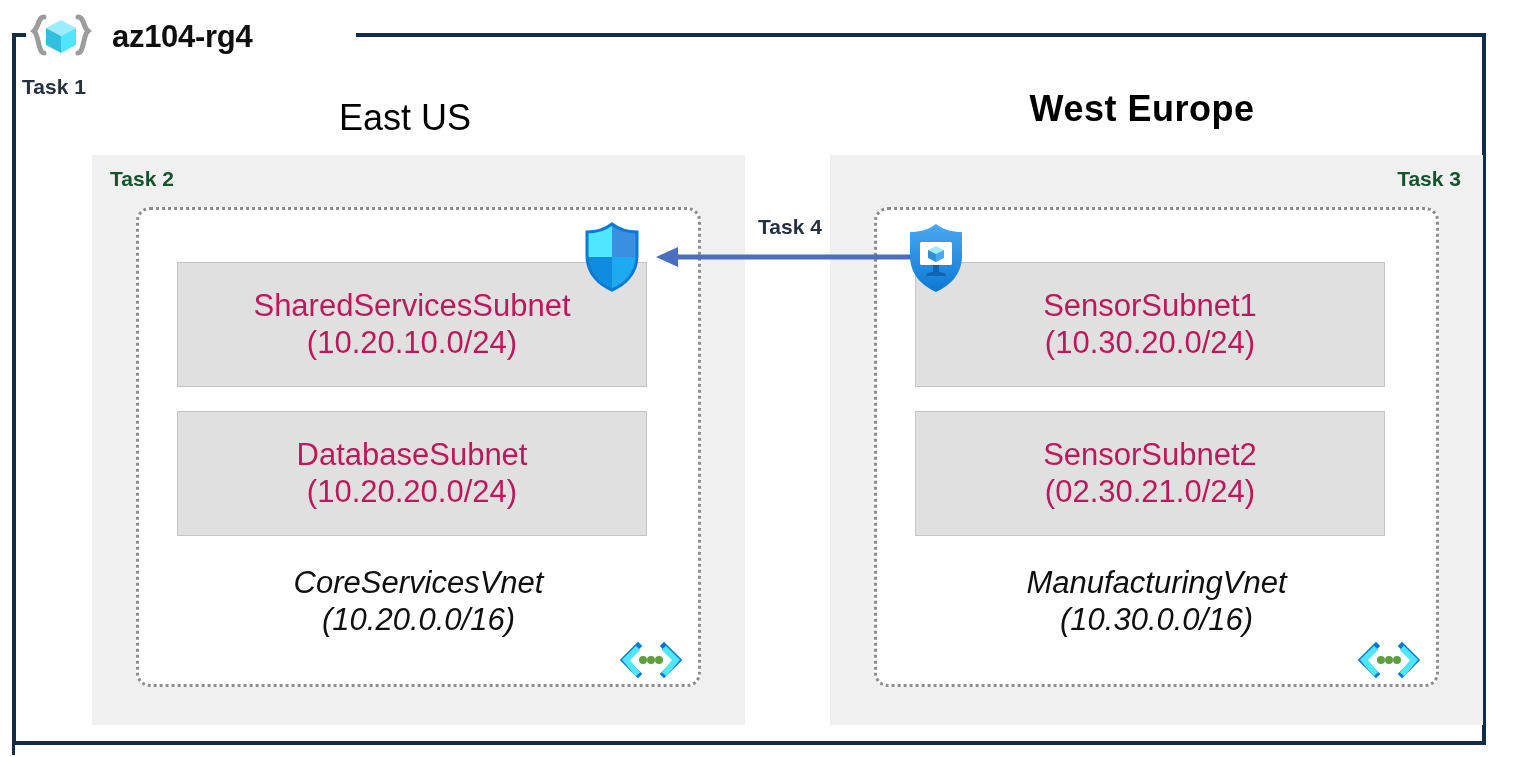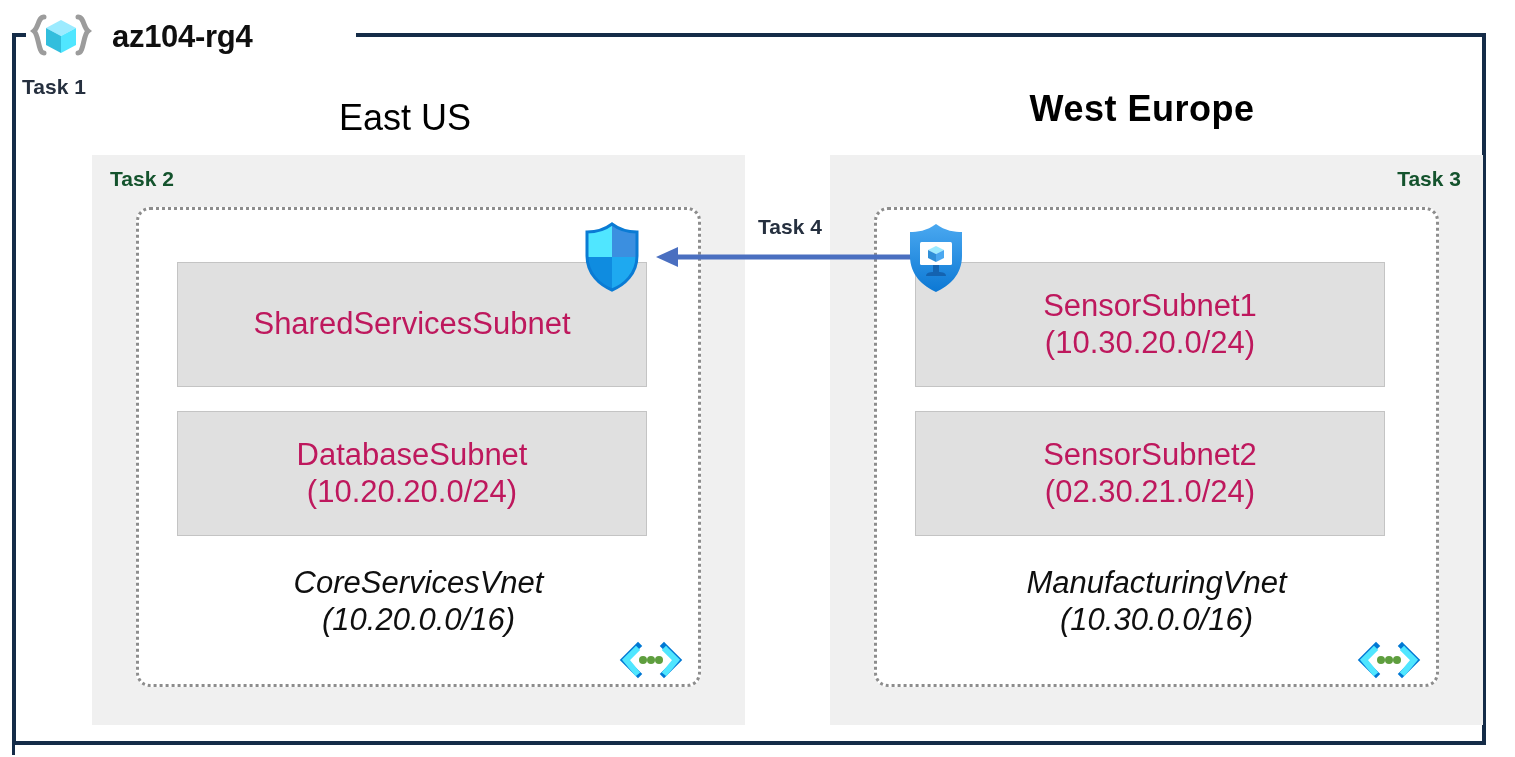--- a/index.html
+++ b/index.html
@@ -267,20 +267,21 @@
   <div class="region-title west">West Europe</div>
 
   <div class="region-box east">
 
     <div class="task-tag left">Task 2</div>
 
     <div class="vnet-box">
 
       <div class="subnet first">
         <span class="subnet-name">SharedServicesSubnet</span>
+        <span class="subnet-cidr">(10.20.10.0/24)</span>
       </div>
 
       <div class="subnet second">
         <span class="subnet-name">DatabaseSubnet</span>
         <span class="subnet-cidr">(10.20.20.0/24)</span>
       </div>
 
       <div class="vnet-caption">
         <span class="vnet-name">CoreServicesVnet</span>
         <span class="vnet-cidr">(10.20.0.0/16)</span>

